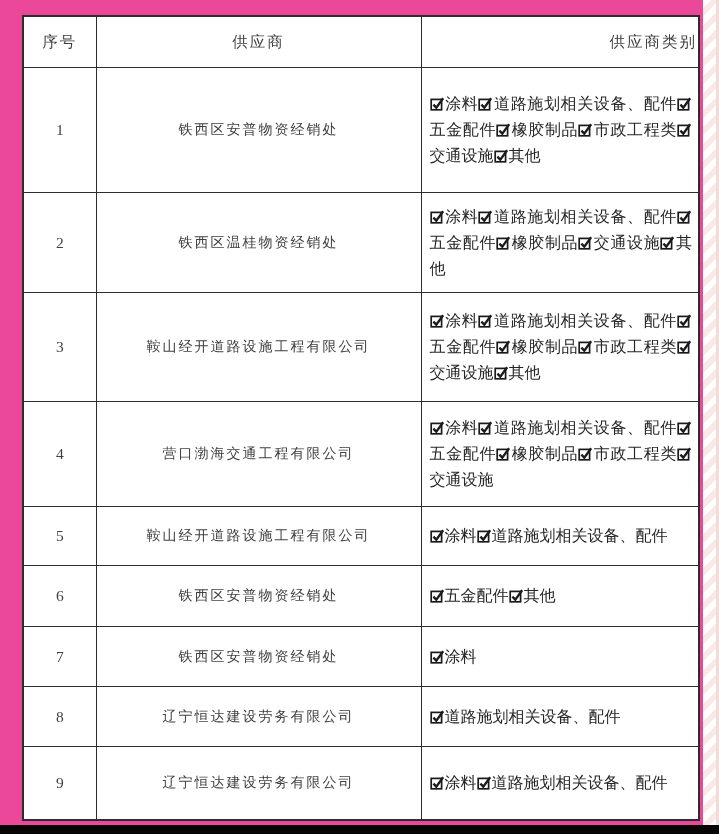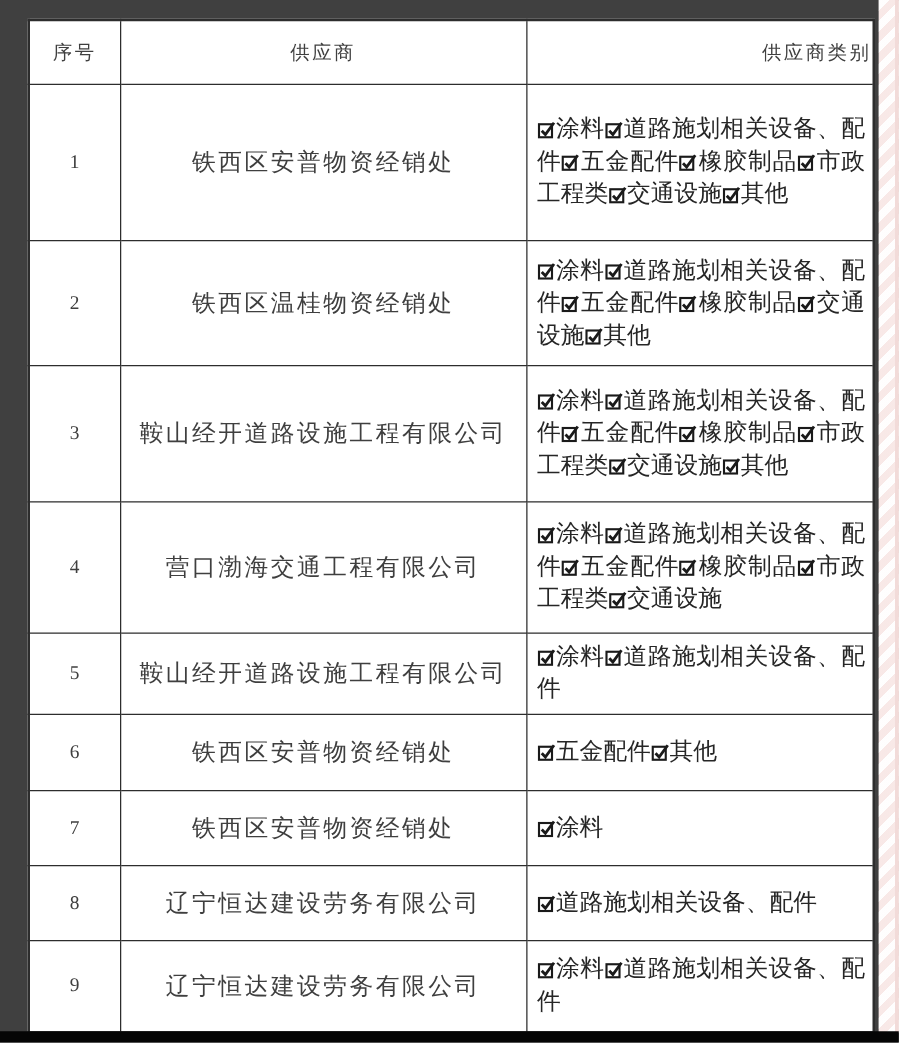--- a/index.html
+++ b/index.html
@@ -2,21 +2,21 @@
 <html><head>
 <meta charset="utf-8">
 <style>
   html,body{margin:0;padding:0;}
   body{
     width:719px;height:834px;overflow:hidden;
     background:#ffffff;
     font-family:"Liberation Serif","DejaVu Serif",serif;
   }
   .page{
-    position:relative;width:719px;height:834px;background:#404040;
+    position:relative;width:719px;height:834px;background:#ec4899;
   }
   
   .right-strip{
     position:absolute;top:0;right:0;width:16px;height:826px;
     background:
       repeating-linear-gradient(135deg,
         rgba(255,255,255,0.9) 0px, rgba(255,255,255,0.9) 6px,
         rgba(246,225,223,0.55) 6px, rgba(246,225,223,0.55) 12px),
       #fbf2f1;
   }
@@ -55,26 +55,26 @@
   .supplier-table thead th.h-category{
     text-align:right;
   }
   td.cell-no{
     text-align:center;
     font-size:15.5px;
     color:#3f3f3f;
   }
   td.cell-supplier{
     text-align:center;
-    font-size:19px;
+    font-size:14px;
     color:#3f3f3f;
     letter-spacing:2px;
   }
   td.cell-categories{
-    font-size:19px;
+    font-size:16px;
     color:#262626;
     line-height:26px;
     padding:6px 6px 6px 8px;
     text-align:justify;
     text-justify:inter-ideograph;
   }
   .cat-item{color:#262626;}
   .cbx{
     display:inline-block;
     width:14px;height:14px;

